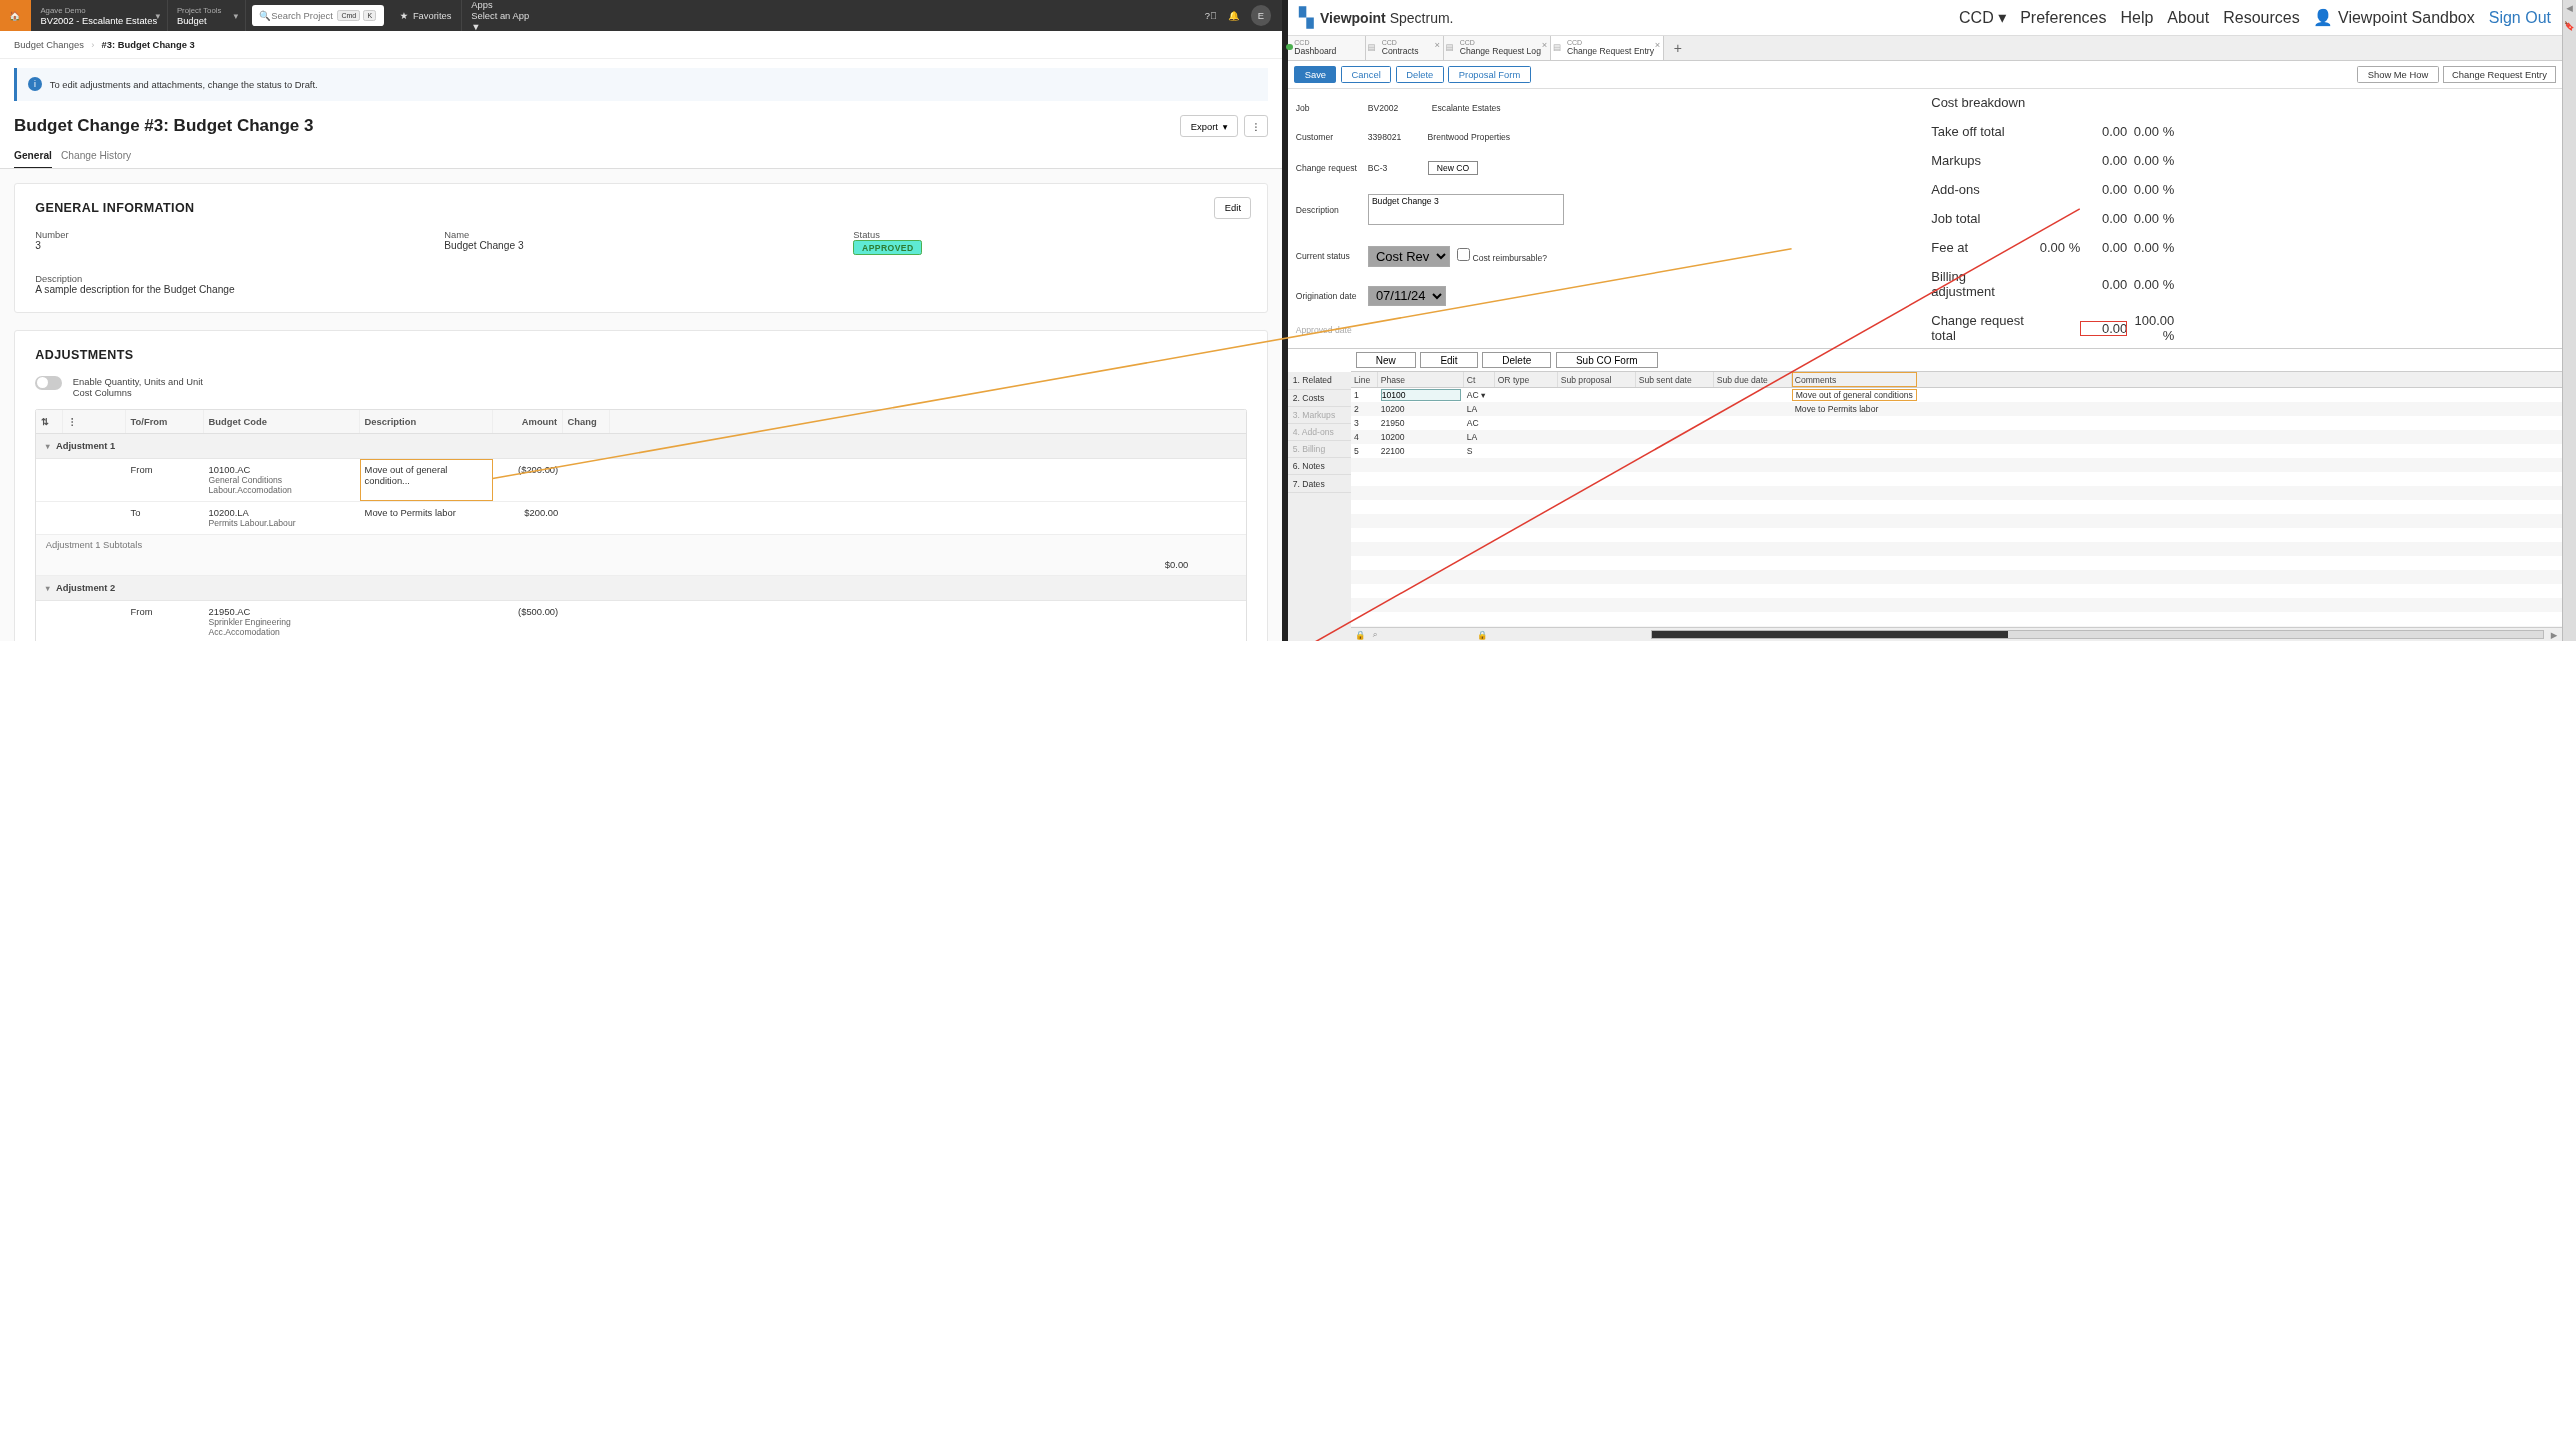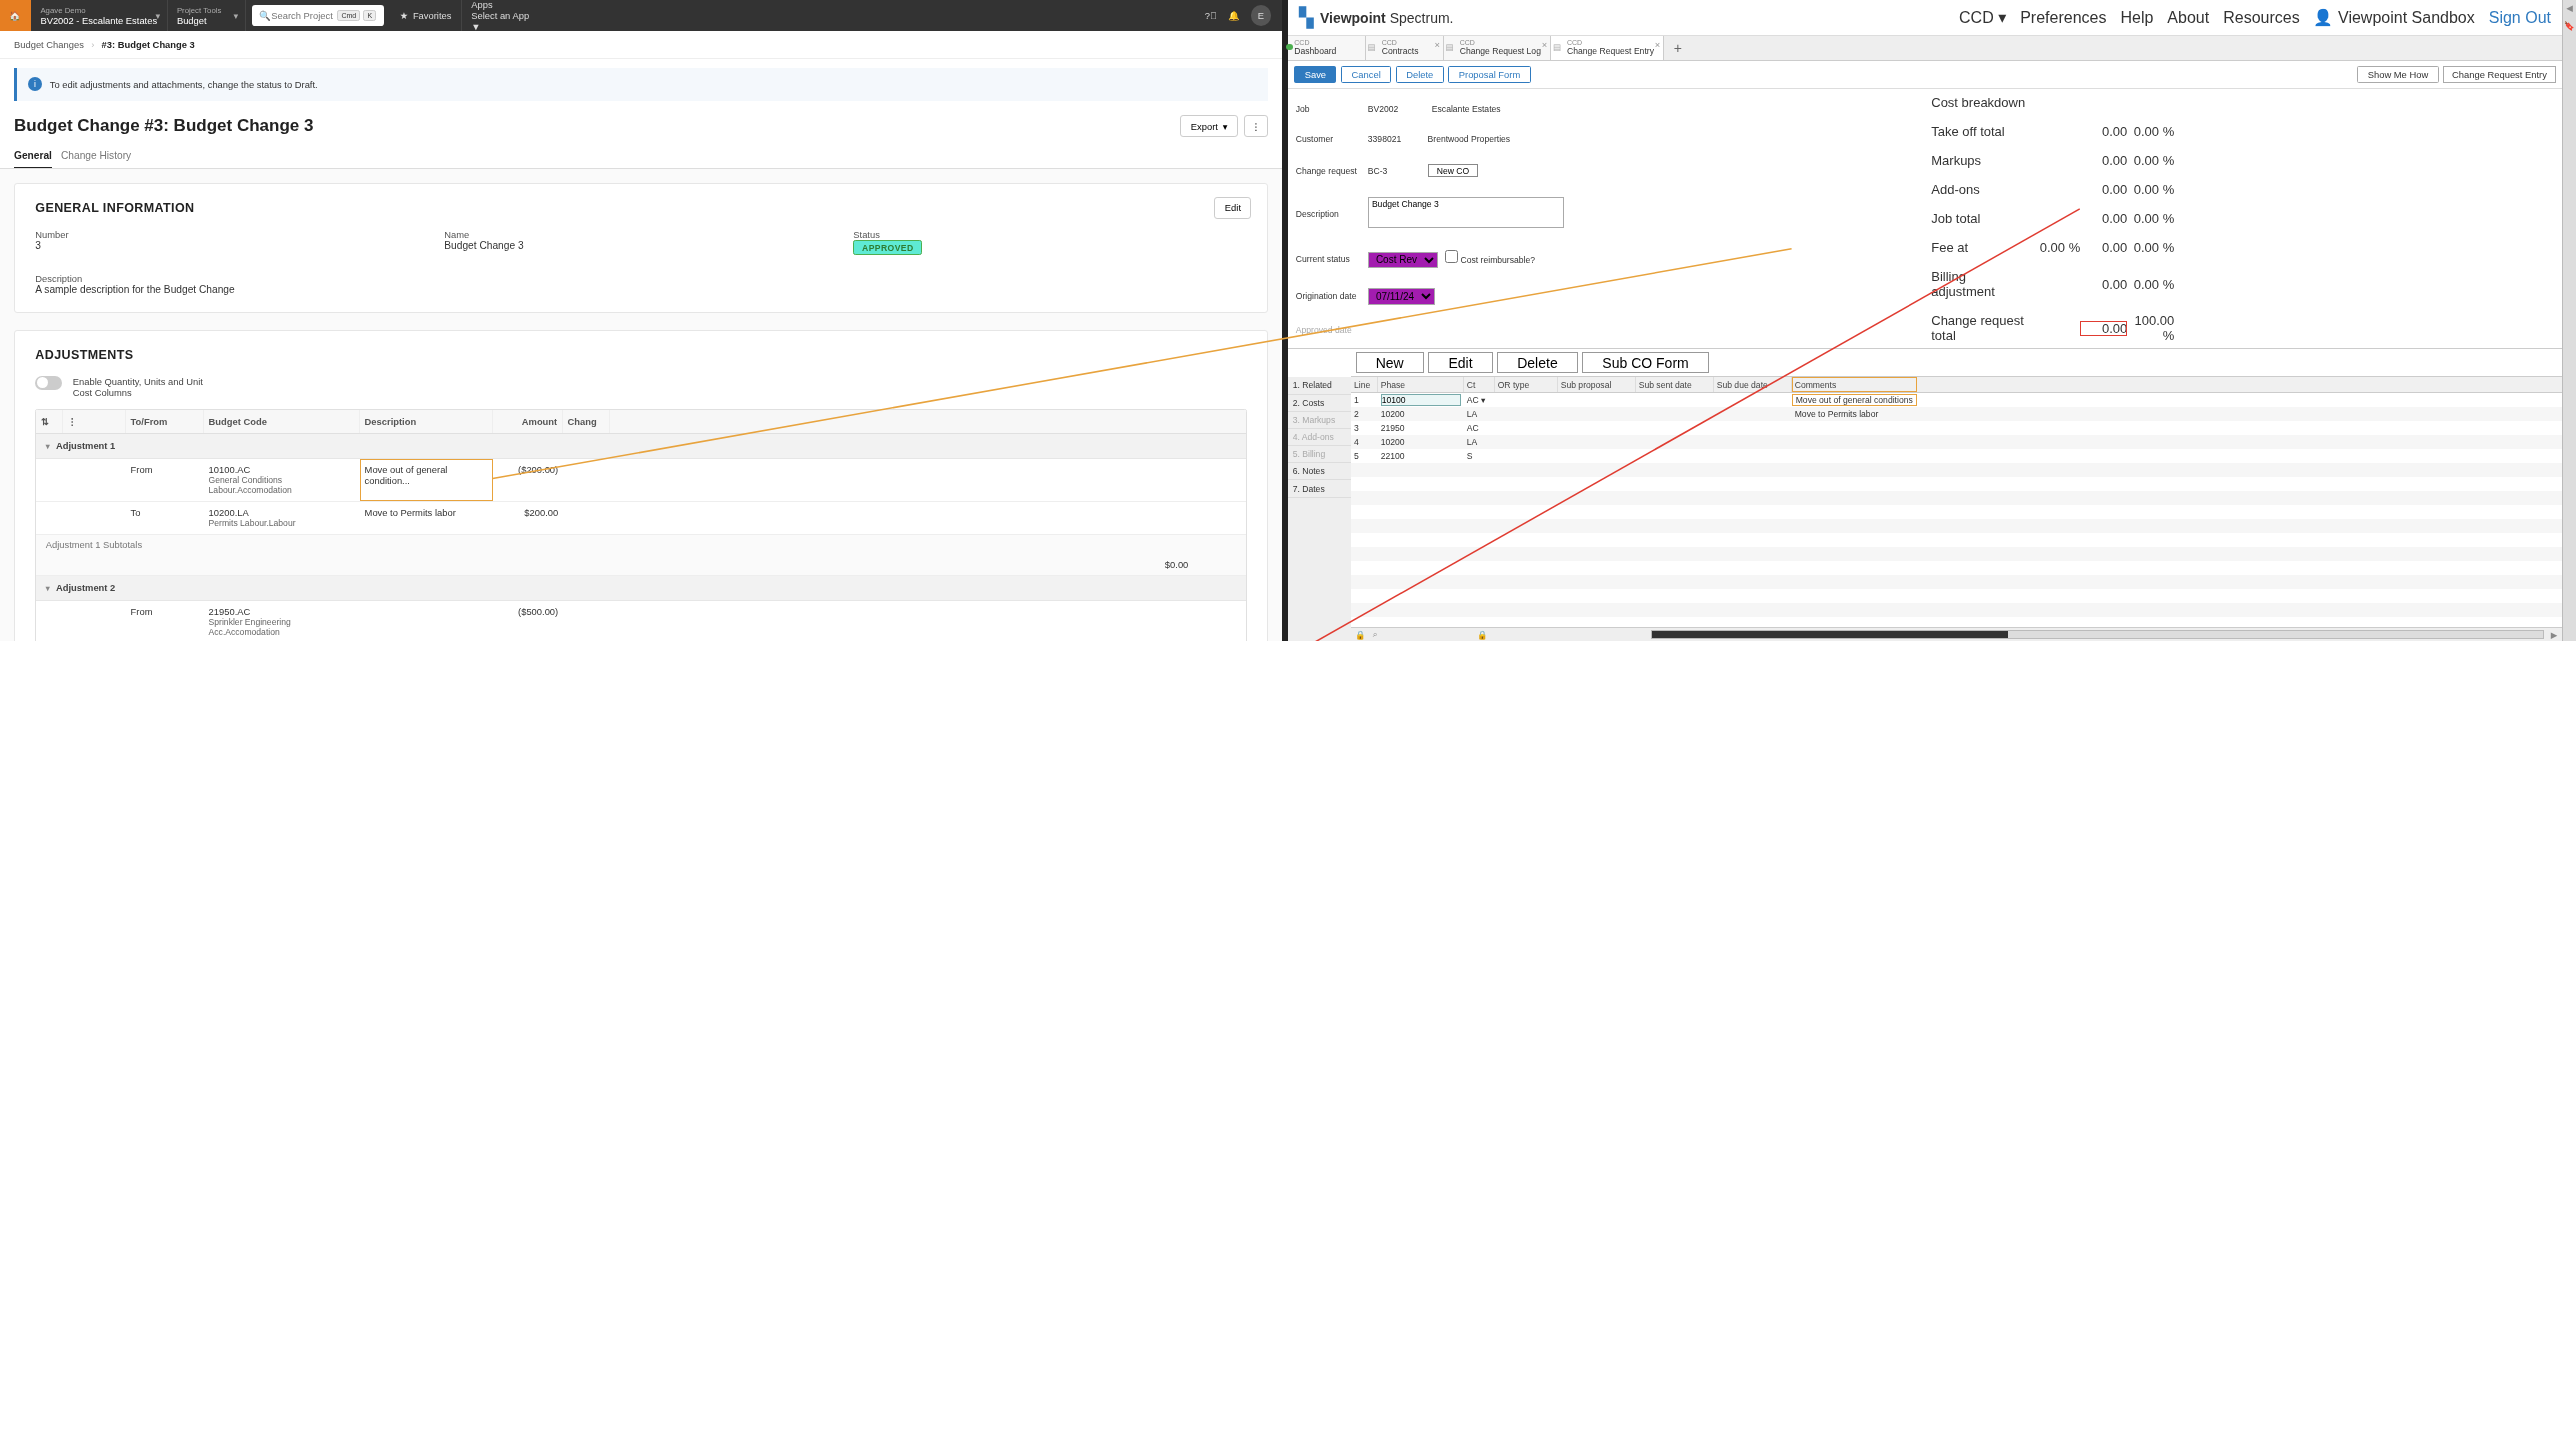--- a/index.html
+++ b/index.html
@@ -87,25 +87,25 @@
 .vp-toolbar { display:flex; align-items:center; gap:4.7px; padding:4.7px 6.3px; background:#fff; border-bottom:0.8px solid #ddd; }
 .vbtn { border:0.8px solid #2f7abf; color:#2f7abf; background:#fff; padding:2.3px 9.4px; font-size:9.4px; border-radius:1.6px; cursor:pointer; }
 .vbtn.primary { background:#2f7abf; color:#fff; }
 .vp-toolbar .spacer { flex:1; }
 
 .vp-form { background:#fff; padding:6.3px 7.8px 4.7px; border-bottom:0.8px solid #ccc; display:grid; grid-template-columns: 1fr 1fr; column-gap:12.5px; font-size:8.6px; }
 .vf-left { display:grid; grid-template-columns:72px 1fr; row-gap:3.1px; align-items:center; }
 .vf-right { display:grid; grid-template-columns:94px 55px 47px 47px; row-gap:14px; align-items:center; font-size:13px; }
 .vf-right .r { text-align:right; }
 .vinput { border:0.8px solid #aaa; padding:0.8px 3.1px; font-size:8.6px; background:#fff; }
-.vselect { border:0.8px solid #aaa; padding:0.8px 3.1px; font-size:10px; background:#a21caf; }
+.vselect { border:0.8px solid #aaa; padding:0.8px 3.1px; font-size:13px; background:#a3a3a3; }
 .newco { border:0.8px solid #888; padding:0.8px 7.8px; background:#fff; font-size:8.6px; cursor:pointer; }
 
 .mini-toolbar { background:#fff; padding:3.1px 4.7px; display:flex; gap:4.7px; border-bottom:0.8px solid #ccc; margin-left:63px; }
-.mini-toolbar .mb { border:0.8px solid #999; background:#fff; padding:1.6px 19px; font-size:14px; cursor:pointer; }
+.mini-toolbar .mb { border:0.8px solid #999; background:#fff; padding:1.6px 19px; font-size:10px; cursor:pointer; }
 
 .vp-body { display:flex; background:#fff; flex:1; position:relative; overflow:hidden; }
 .side-tabs { width:63px; background:#eee; font-size:8.6px; }
 .side-tabs .st { padding:3.1px 4.7px; border-bottom:0.8px solid #ddd; cursor:pointer; white-space:nowrap; overflow:hidden; text-overflow:ellipsis; }
 .side-tabs .dim { color:#aaa; }
 .grid-wrap { flex:1; display:flex; flex-direction:column; }
 .grid-head { display:grid; grid-template-columns:26.6px 86px 31px 63px 78px 78px 78px 125px; background:#f0f0f0; border-bottom:0.8px solid #ccc; font-size:8.6px; }
 .grid-head > div { padding:2.3px 3.1px; border-right:0.8px solid #ddd; color:#444; }
 .grid-body { flex:1; overflow:auto; font-size:8.6px; background:repeating-linear-gradient(#fff,#fff 14px,#f6f6f6 14px,#f6f6f6 28px); }
 .grow { display:grid; grid-template-columns:26.6px 86px 31px 63px 78px 78px 78px 125px; height:14px; align-items:center; }

